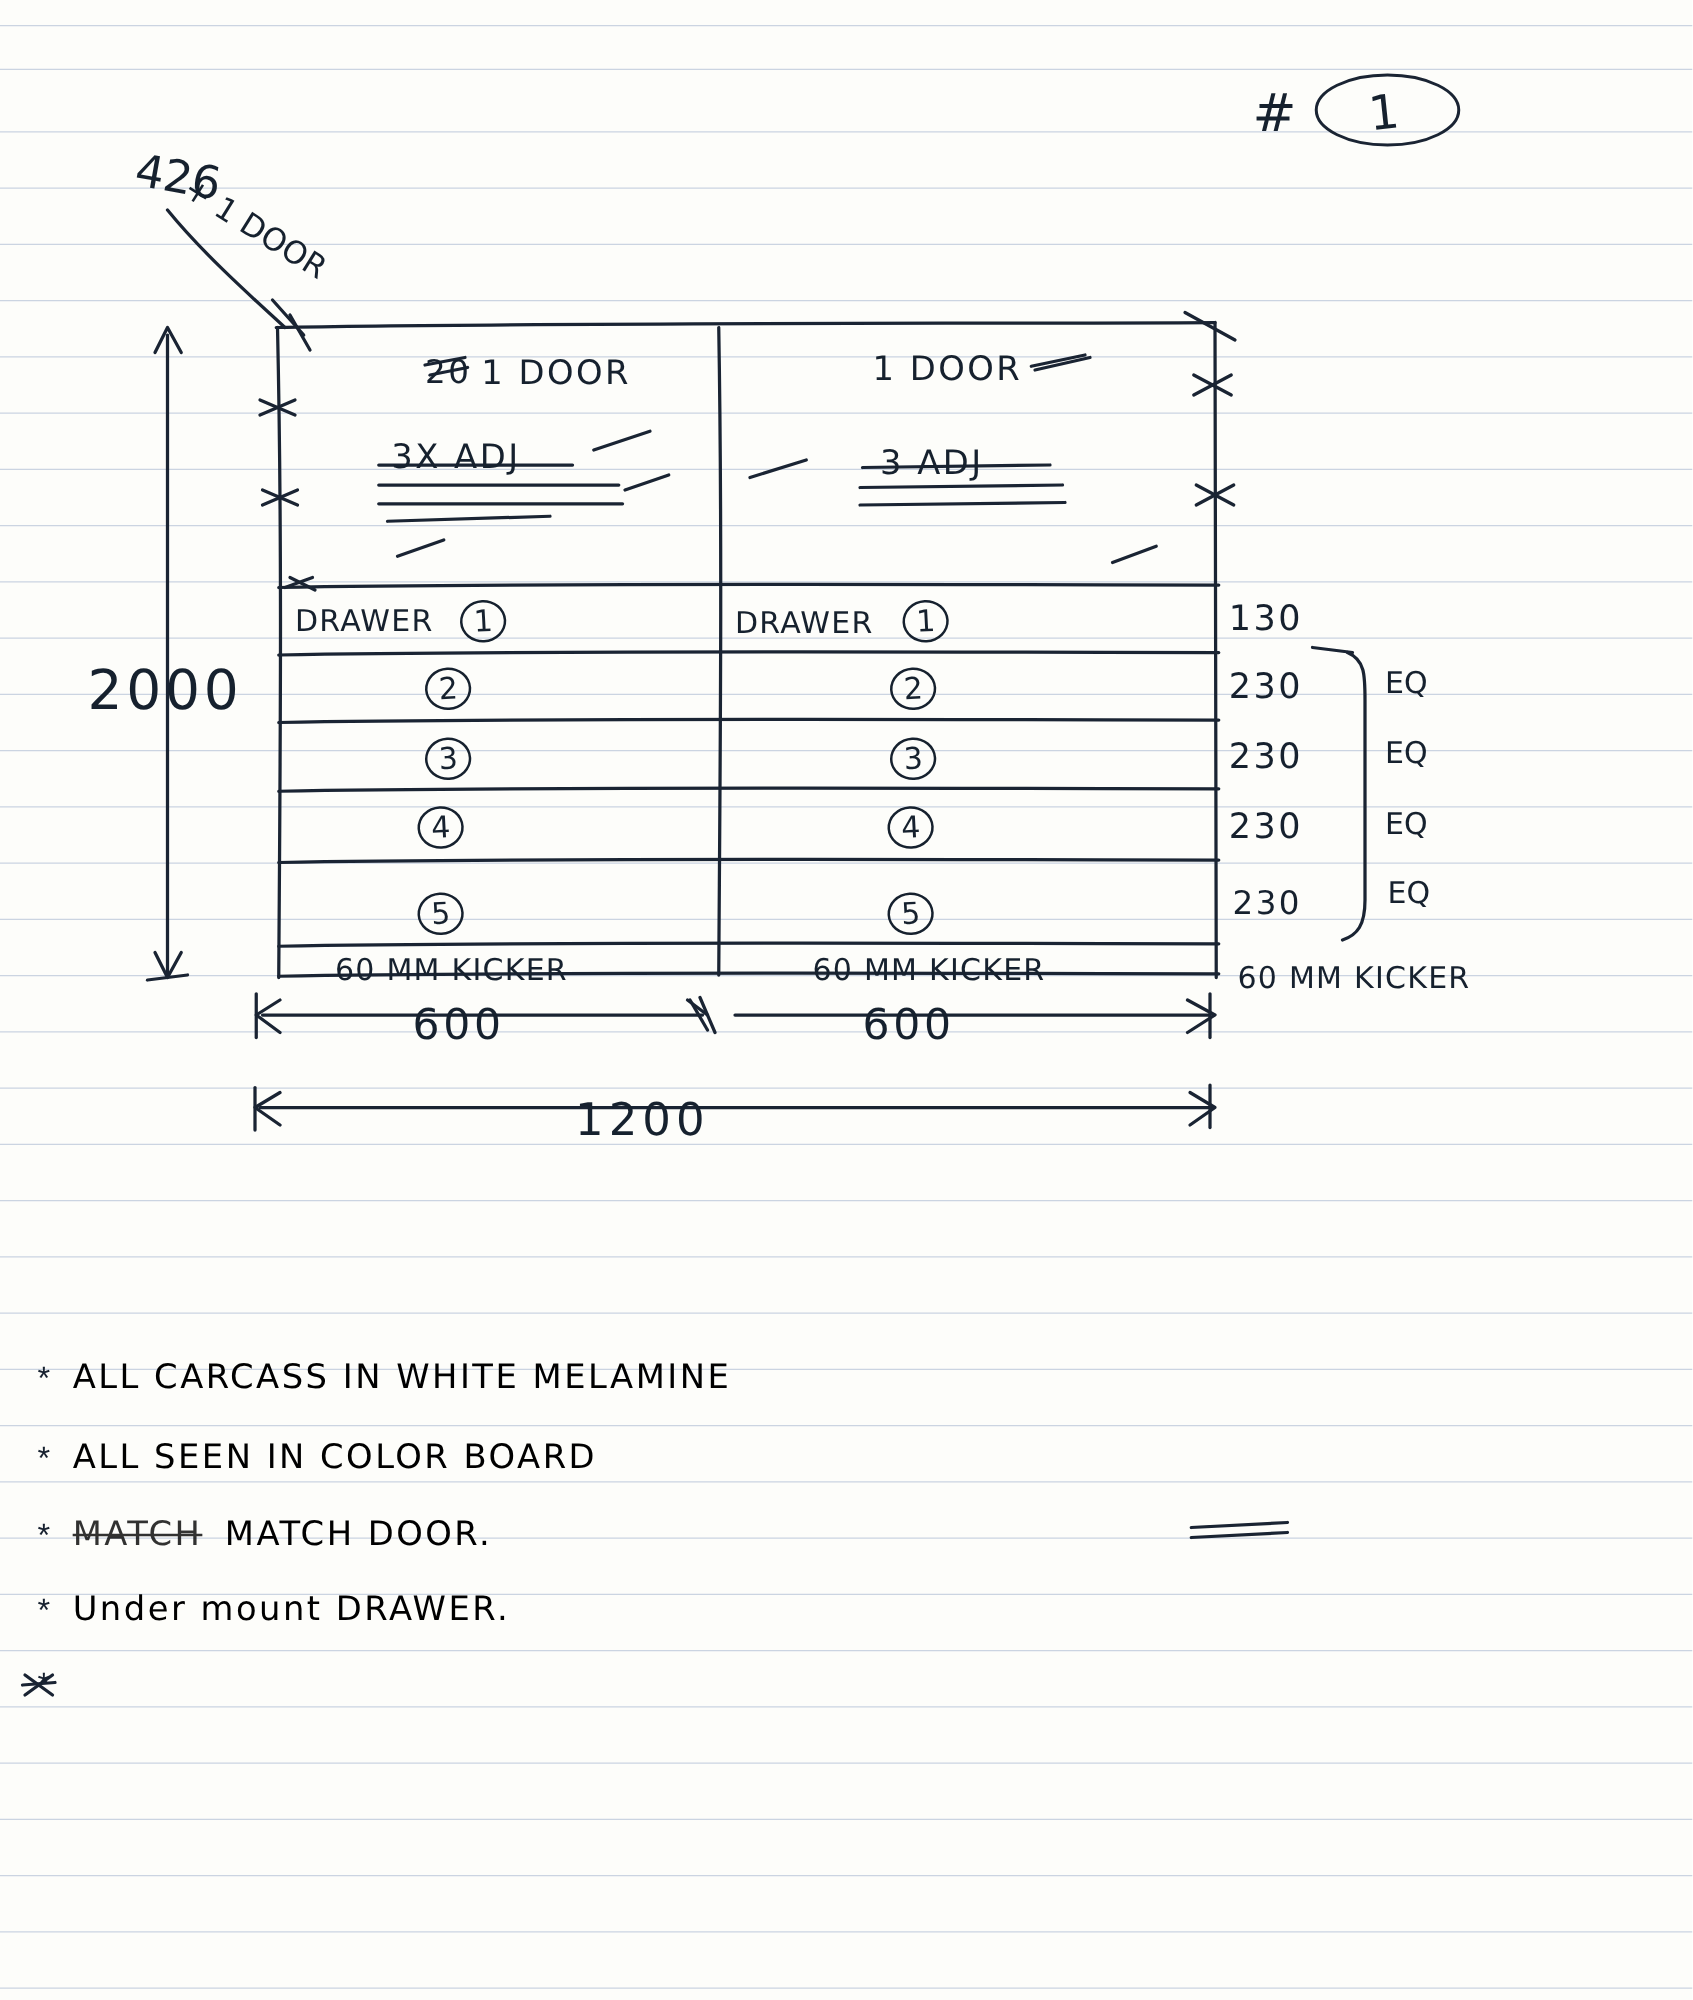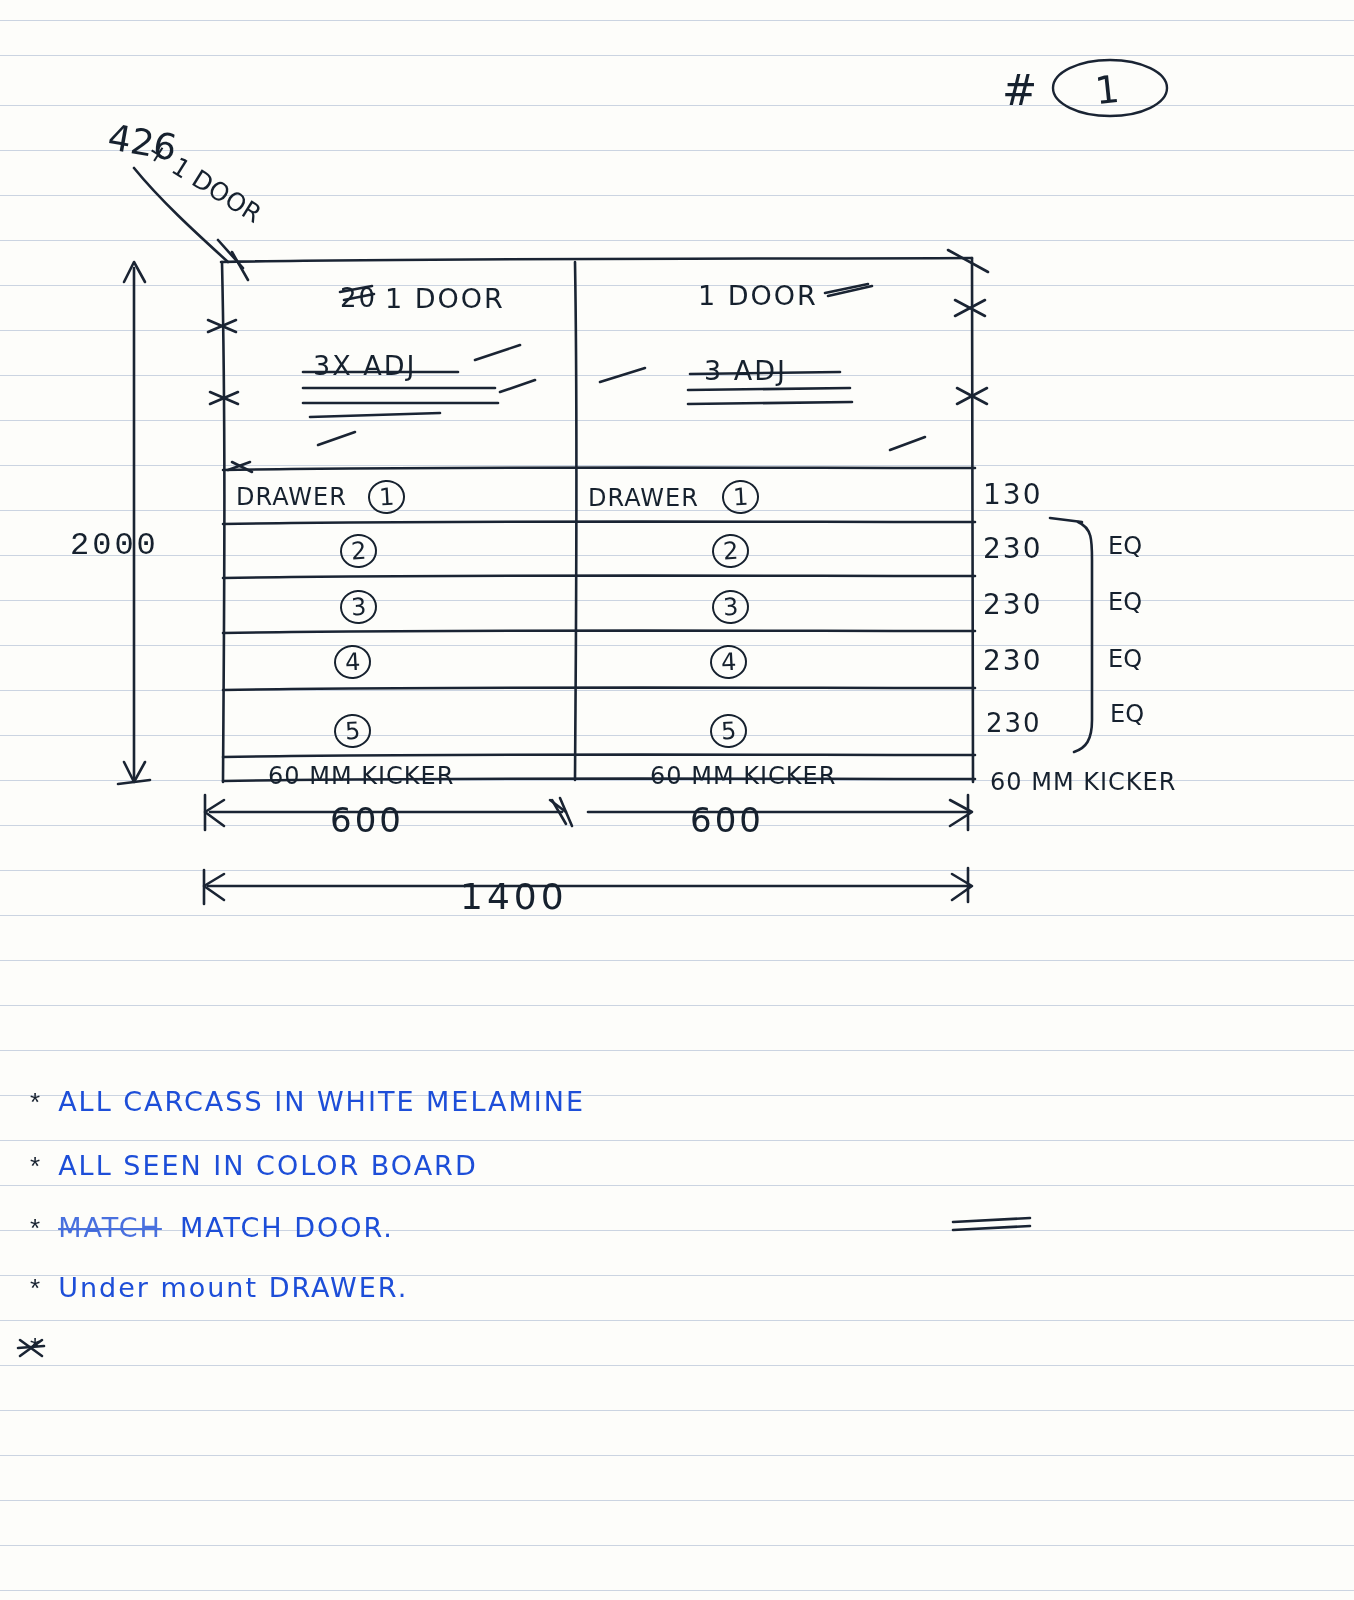--- a/index.html
+++ b/index.html
@@ -54,21 +54,21 @@
     gap: 18px;
   }
   .note-star {
     font-size: 26px;
     line-height: 1;
     color: #17212f;
   }
   .note-text {
     font-size: 27px;
     letter-spacing: 2.0px;
-    color: #1d4ed8;
+    color: #000000;
     font-family: "DejaVu Sans", sans-serif;
     text-align: center;
   }
   .strike { text-decoration: line-through; text-decoration-thickness: 2px; opacity:.8; }
 
   .circled {
     display: inline-block;
     border: 2px solid #16212e;
     border-radius: 50%;
     padding: 1px 9px;
@@ -207,21 +207,21 @@
       <path d="M18,1348 L44,1346"></path>
     </g>
   </svg>
 
   <div class="lbl" style="left:1002px; top:66px; font-size:42px;">#</div>
   <div class="lbl" style="left:1095px; top:68px; font-size:38px; transform:rotate(-6deg);">1</div>
 
   <div class="lbl" style="left:108px; top:122px; font-size:36px; transform:rotate(10deg);">426</div>
   <div class="lbl" style="left:140px; top:168px; font-size:25px; transform:rotate(32deg);">+ 1 DOOR</div>
 
-  <div class="lbl" style="left:70px; top:527px; font-size:32px; letter-spacing:3px;font-family:Liberation Mono, monospace;">2000</div>
+  <div class="lbl" style="left:70px; top:527px; font-size:44px; letter-spacing:3px;">2000</div>
 
   <div class="lbl cap" style="left:340px; top:283px; font-size:26px; letter-spacing:2px;">20</div>
   <div class="lbl cap" style="left:385px; top:283px; font-size:27px; letter-spacing:2px;">1 DOOR</div>
   <div class="lbl cap" style="left:313px; top:350px; font-size:27px; letter-spacing:2px;">3X ADJ</div>
 
   <div class="lbl cap" style="left:236px; top:483px; font-size:24px; letter-spacing:1px;">DRAWER</div>
   <div class="lbl" style="left:368px; top:480px; font-size:24px;">
     <span class="circled">1</span>
   </div>
   <div class="lbl" style="left:340px; top:534px; font-size:24px;">
@@ -267,21 +267,21 @@
   <div class="lbl" style="left:983px; top:644px; font-size:28px; letter-spacing:2px;">230</div>
   <div class="lbl" style="left:986px; top:708px; font-size:26px; letter-spacing:2px;">230</div>
 
   <div class="lbl" style="left:1108px; top:532px; font-size:24px;">EQ</div>
   <div class="lbl" style="left:1108px; top:588px; font-size:24px;">EQ</div>
   <div class="lbl" style="left:1108px; top:645px; font-size:24px;">EQ</div>
   <div class="lbl" style="left:1110px; top:700px; font-size:24px;">EQ</div>
 
   <div class="lbl cap" style="left:990px; top:768px; font-size:24px; letter-spacing:1px;">60 MM KICKER</div>
 
-  <div class="lbl" style="left:460px; top:876px; font-size:36px; letter-spacing:4px;">1400</div>
+  <div class="lbl" style="left:460px; top:876px; font-size:36px; letter-spacing:4px;">1200</div>
 
   <div class="note-row" style="left:30px; top:1086px;">
     <span class="note-star">*</span>
     <span class="note-text cap">ALL CARCASS IN WHITE MELAMINE</span>
   </div>
 
   <div class="note-row" style="left:30px; top:1150px;">
     <span class="note-star">*</span>
     <span class="note-text cap">ALL SEEN IN COLOR BOARD</span>
   </div>

